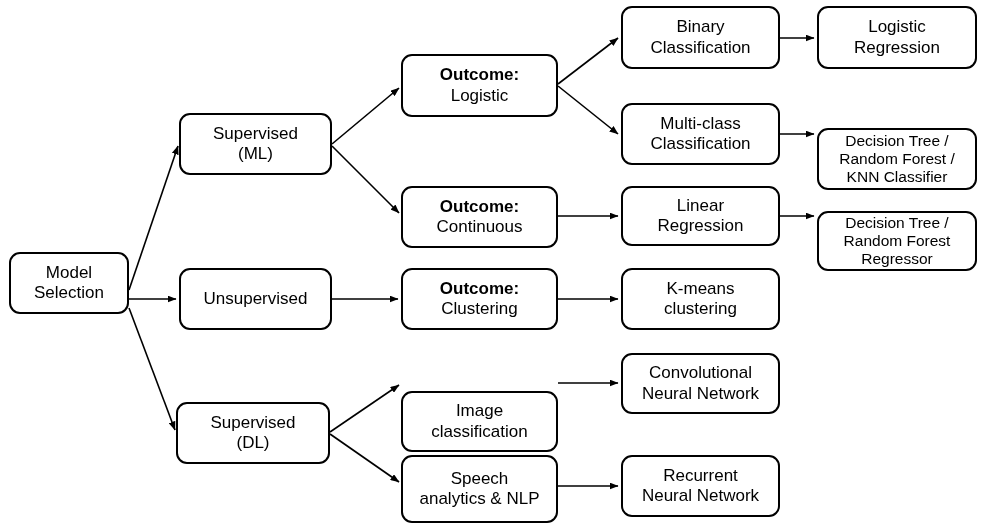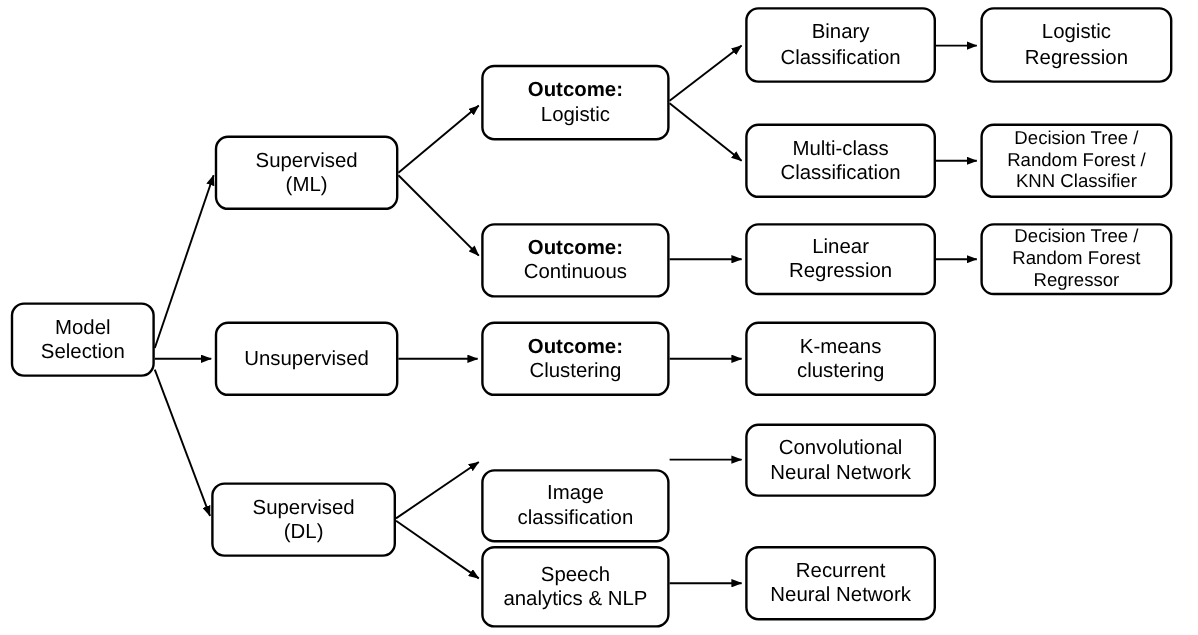--- a/index.html
+++ b/index.html
@@ -36,21 +36,21 @@
     color: #000000;
     text-align: center;
     line-height: 1.18;
     z-index: 2;
   }
   .node .ln {
     display: block;
     white-space: nowrap;
   }
   .fs-normal { font-size: 17px; }
-  .fs-small  { font-size: 15.5px; }
+  .fs-small  { font-size: 15.5px; margin-top: 25px; }
   .bold { font-weight: bold; }
 </style>
 </head>
 <body>
 
 <div id="canvas">
   <svg id="edges" viewBox="0 0 998 529" xmlns="http://www.w3.org/2000/svg">
     <defs>
       <marker id="arrowhead" markerWidth="9" markerHeight="7" refX="8.5" refY="3.5" orient="auto" markerUnits="userSpaceOnUse">
         <polygon points="0 0, 9 3.5, 0 7" fill="#000000"></polygon>

